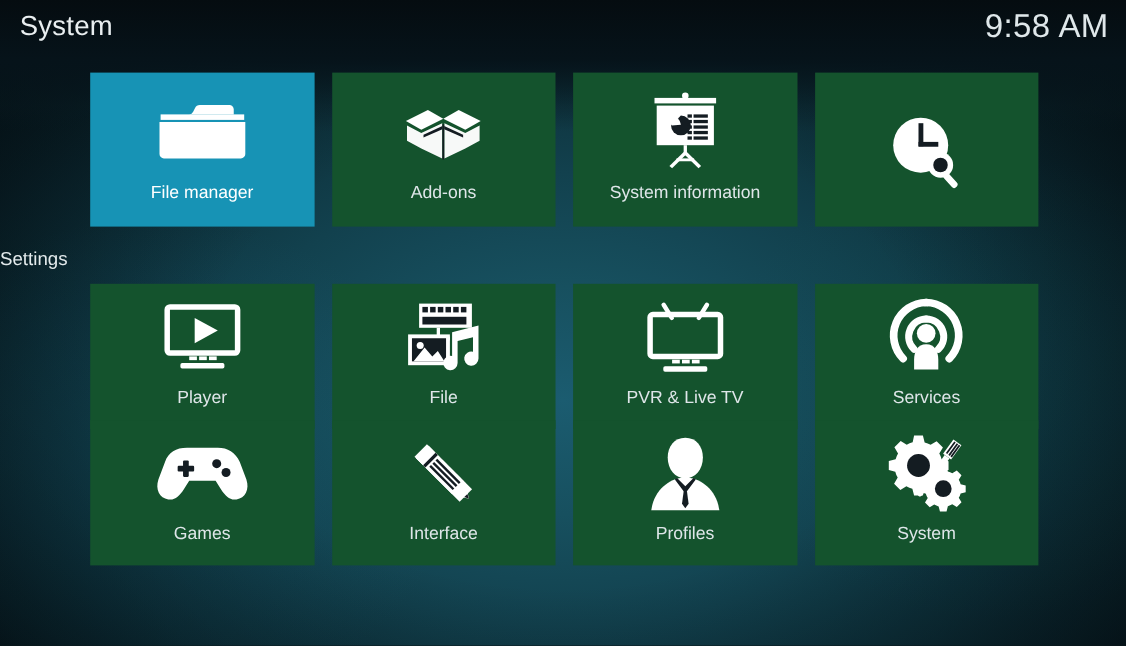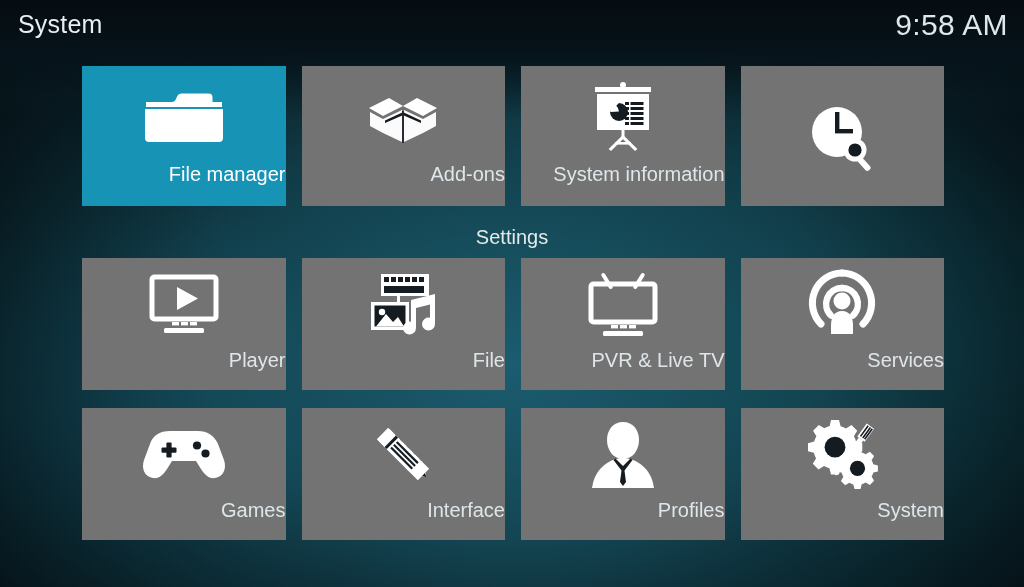--- a/index.html
+++ b/index.html
@@ -53,59 +53,58 @@
   
   .grid {
     position:absolute; z-index:4;
     left:82px; width:862px;
     display:grid;
     grid-template-columns:repeat(4, 1fr);
     column-gap:16px;
   }
   #row-top   { top:66px;  }
   #row-mid   { top:258px;border-radius:12px; }
-  #row-bot   { top:408px; }
+  #row-bot   { top:382px; }
 
   .tile {
     position:relative;
-    background:#737373;
+    background:#14532d;
     display:flex; flex-direction:column;
     align-items:center; justify-content:flex-start;
     cursor:pointer;
     overflow:hidden;
   }
   #row-top .tile { height:140px; }
   #row-mid .tile, #row-bot .tile { height:132px; }
 
   .tile.selected { background:#1793b5; }
 
   .tile-icon {
     flex:1 1 auto;
     display:flex; align-items:center; justify-content:center;
     width:100%;
   }
   #row-top .tile-icon { padding-top:6px; }
   .tile-icon svg { display:block; }
 
   .tile-label {
-    font-size:20px; color:#dfe6e9; font-weight:400;
-    text-align:right; width:100%;
+    font-size:16px; color:#dfe6e9; font-weight:400;
+    text-align:center; width:100%;
     white-space:nowrap;
     line-height:1;
   }
   #row-top .tile-label { padding-bottom:22px; }
   #row-mid .tile-label, #row-bot .tile-label { padding-bottom:20px; }
   .tile.selected .tile-label { color:#ffffff; }
 
   
   .settings-heading {
     position:absolute; z-index:4;
     left:0; right:0; top:226px;
-    text-align:center;
-    font-size:20px; color:#e3eaec; font-weight:400;
+    font-size:17px; color:#e3eaec; font-weight:400;
   }
 </style>
 </head>
 <body>
 
 <div class="bg-base"></div>
 <div class="bg-left-glow"></div>
 <div class="bg-right-glow"></div>
 <div class="bg-vignette"></div>
 <div class="bg-top-dark"></div>

